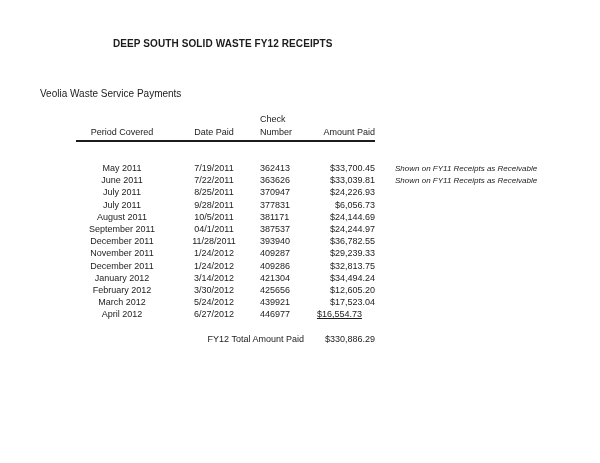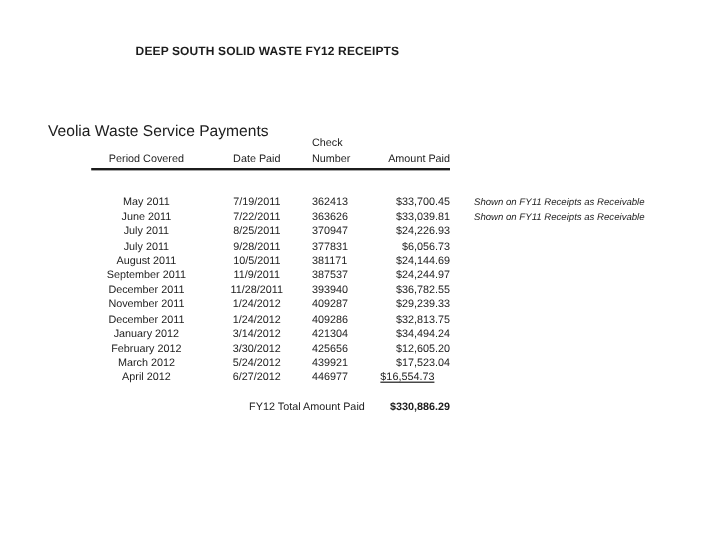--- a/index.html
+++ b/index.html
@@ -21,22 +21,22 @@
     left: 113px;
     top: 38px;
     font-size: 10px;
     font-weight: bold;
     letter-spacing: 0.1px;
     white-space: nowrap;
   }
   .doc-subtitle {
     position: absolute;
     left: 40px;
-    top: 101px;
-    font-size: 13px;
+    top: 88px;
+    font-size: 10px;
     white-space: nowrap;
     text-align: center;
   }
   .table {
     position: absolute;
     left: 76px;
     top: 112px;
     width: 524px;
     font-size: 9px;
   }
@@ -63,21 +63,21 @@
   .total-row { margin-top: 12px; }
   .total-row .grid-row { height: 13px; }
   .total-label {
     grid-column: 2 / span 2;
     text-align: right;
     padding-left: 30px;
     white-space: nowrap;
   }
   .total-amount {
     grid-column: 4;
-    font-weight: bold;
+    font-weight: normal;
     text-align: right;
     white-space: nowrap;
   }
 </style>
 </head>
 <body>
 
 <div class="page" style="color: rgb(28, 28, 28); background: rgb(255, 255, 255);">
 
   <div class="doc-title">DEEP SOUTH SOLID WASTE FY12 RECEIPTS</div>
@@ -147,21 +147,21 @@
     <div class="c-period">August 2011</div>
     <div class="c-date">10/5/2011</div>
     <div class="c-check">381171</div>
     <div class="c-amount">$24,144.69</div>
     <div></div>
     <div class="c-note"></div>
   </div>
 
   <div class="grid-row">
     <div class="c-period">September 2011</div>
-    <div class="c-date">11/9/2011</div>
+    <div class="c-date">04/1/2011</div>
     <div class="c-check">387537</div>
     <div class="c-amount">$24,244.97</div>
     <div></div>
     <div class="c-note"></div>
   </div>
 
   <div class="grid-row">
     <div class="c-period">December 2011</div>
     <div class="c-date">11/28/2011</div>
     <div class="c-check">393940</div>

